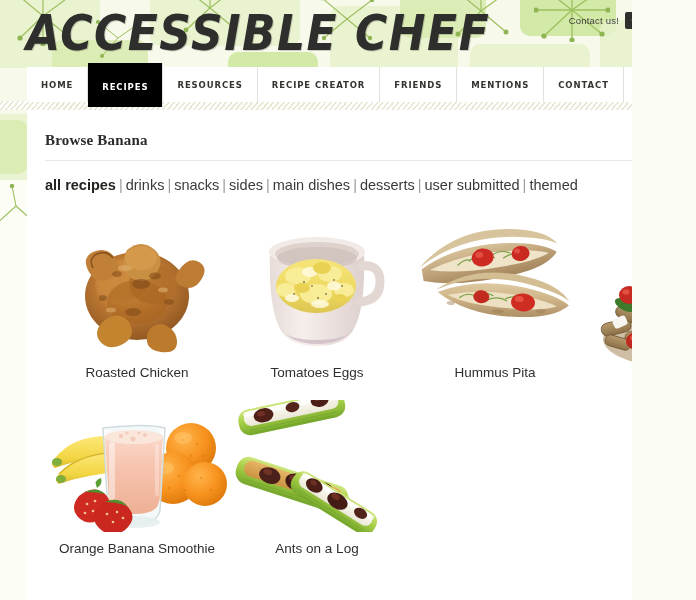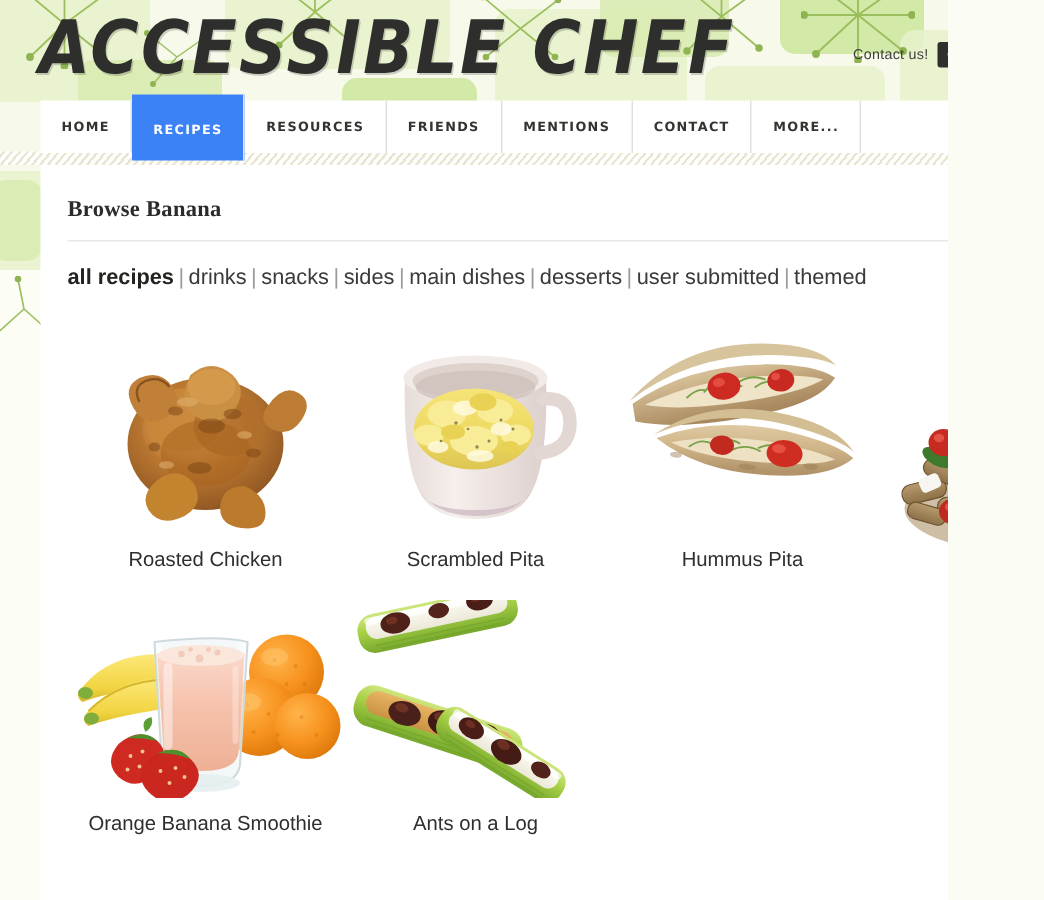--- a/index.html
+++ b/index.html
@@ -66,21 +66,21 @@
     letter-spacing: 1.5px;
     color: #2e2e2c;
     line-height: 52px;
     white-space: nowrap;
     text-shadow: 1px 1px 0 rgba(0,0,0,.18);
     transform: scaleY(1.12);
     transform-origin: left top;
   }
   #contact-area {
     position: absolute;
-    right: 8px; top: 28px;
+    right: 8px; top: 12px;
     display: flex;
     align-items: center;
     gap: 6px;
   }
   #contact-label {
     font-size: 9.5px;
     color: #3e3e3c;
     letter-spacing: .2px;
     white-space: nowrap;
   }
@@ -117,21 +117,21 @@
     font-weight: bold;
     letter-spacing: .9px;
     color: #34332f;
     text-transform: uppercase;
     white-space: nowrap;
     cursor: pointer;
     border-right: 1px solid #e2e2dd;
   }
   .nav-item:first-child { border-left: none; }
   .nav-item.active {
-    background: #3b82f6;
+    background: #000000;
     color: #ffffff;
     height: 44px;
     margin-top: -4px;
     align-self: flex-start;
     padding-top: 4px;
   }
 
   
   #nav-hatch {
     position: absolute;
@@ -438,20 +438,21 @@
           <rect x="1.8" y="6.4" width="8.4" height="0.8" fill="#2f2f2d"></rect>
         </svg>
       </span>
     </div>
   </div>
 
   <div id="nav-wrap">
     <div class="nav-item">HOME</div>
     <div class="nav-item active">RECIPES</div>
     <div class="nav-item">RESOURCES</div>
+    <div class="nav-item">RECIPE CREATOR</div>
     <div class="nav-item">FRIENDS</div>
     <div class="nav-item">MENTIONS</div>
     <div class="nav-item">CONTACT</div>
     <div class="nav-item">MORE...</div>
 
   </div>
 
   <div id="nav-hatch"></div>
 
   <div id="content">
@@ -567,21 +568,21 @@
               <circle cx="72" cy="74" r="1.1"></circle>
                 <circle cx="48" cy="70" r=".9"></circle>
               <circle cx="96" cy="62" r="1"></circle>
                 <circle cx="66" cy="62" r=".9"></circle>
               <circle cx="80" cy="70" r="1"></circle>
             </g>
 
             <path d="M34 104 q12 16 37 16 q25 0 37 -16 q-6 12 -37 12 q-31 0 -37 -12z" fill="#cdbcc4" opacity=".8"></path>
           </svg>
         </div>
-        <div class="card-label">Scrambled Pita</div>
+        <div class="card-label">Tomatoes Eggs</div>
       </div>
 
       <div class="card">
         <div class="thumb">
           <svg width="180" height="132" viewBox="0 0 180 132">
             <defs>
               <linearGradient id="pitaG" x1="0" y1="0" x2="0.3" y2="1">
                 <stop offset="0%" stop-color="#e3cfa8"></stop>
                 <stop offset="55%" stop-color="#cfb488"></stop>
                 <stop offset="100%" stop-color="#b2946a"></stop>

